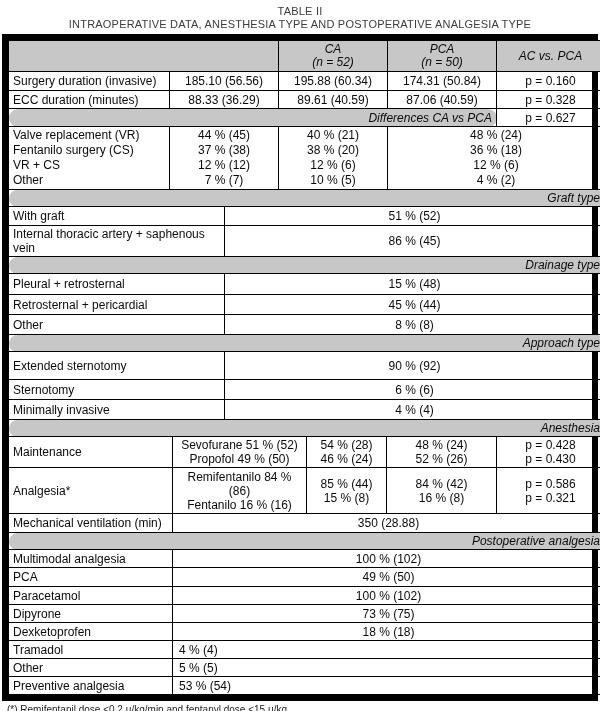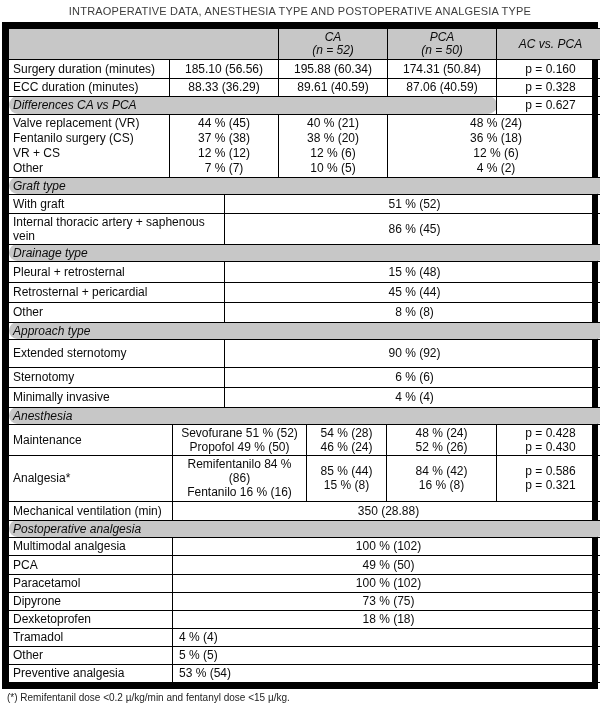--- a/index.html
+++ b/index.html
@@ -4,36 +4,37 @@
 <style>
   * { margin:0; padding:0; box-sizing:border-box; }
   html,body { background:#ffffff; }
   body { width:600px; height:711px; font-family:"Liberation Sans", sans-serif; color:#0b0b0b; }
   .page { width:600px; height:711px; background:#fff; padding-top:5px; }
   .caption { text-align:center; font-size:11px; line-height:12.5px; color:#3c3c3c; letter-spacing:.2px; }
   .tbl { margin:4px 2px 0 2px; border:6px solid #000000; }
   table.sec { width:100%; border-collapse:collapse; table-layout:fixed; }
   table.sec + table.sec { margin-top:-1px;padding-left:36px; }
   td { border:1px solid #000; font-size:12px; padding:1px 4px; vertical-align:middle; overflow:hidden; }
-  .bar { background:#c7c7c7; font-style:italic; text-align:left; height:16px;border-radius:9px; }
+  .bar { background:#c7c7c7; font-style:italic; text-align:right; height:16px;border-radius:9px; }
   .hdr { background:#c7c7c7; font-style:italic; text-align:center; }
   .c { text-align:center;border-radius:9px; }
   .lv { text-align:left; padding-left:6px; }
   .lines span { display:block; line-height:15px; }
   .lines.c span { }
   .lh14 span { display:block; line-height:14px; }
   .lh13 span { display:block; line-height:13px; }
   .notes { margin:3px 0 0 7px; font-size:10px; line-height:11.5px; color:#1d1d1d; }
 </style>
 </head>
 <body>
 
 <div class="page">
 
   <div class="caption">
+    <div>TABLE II</div>
     <div>INTRAOPERATIVE DATA, ANESTHESIA TYPE AND POSTOPERATIVE ANALGESIA TYPE</div>
   </div>
 
   <div class="tbl">
 
     <table class="sec">
       <colgroup>
           <col style="width:161px">
           <col style="width:109px">
           <col style="width:109px">
@@ -47,21 +48,21 @@
           <span>CA</span>
           <span>(n = 52)</span>
         </td>
         <td class="hdr lh13">
           <span>PCA</span>
           <span>(n = 50)</span>
         </td>
         <td class="hdr">AC vs. PCA</td>
       </tr>
       <tr style="height:19px">
-        <td>Surgery duration (minutes)</td>
+        <td>Surgery duration (invasive)</td>
         <td class="c">185.10 (56.56)</td>
         <td class="c">195.88 (60.34)</td>
         <td class="c">174.31 (50.84)</td>
         <td class="c">p = 0.160</td>
       </tr>
       <tr style="height:18px">
         <td>ECC duration (minutes)</td>
         <td class="c">88.33 (36.29)</td>
         <td class="c">89.61 (40.59)</td>
         <td class="c">87.06 (40.59)</td>

